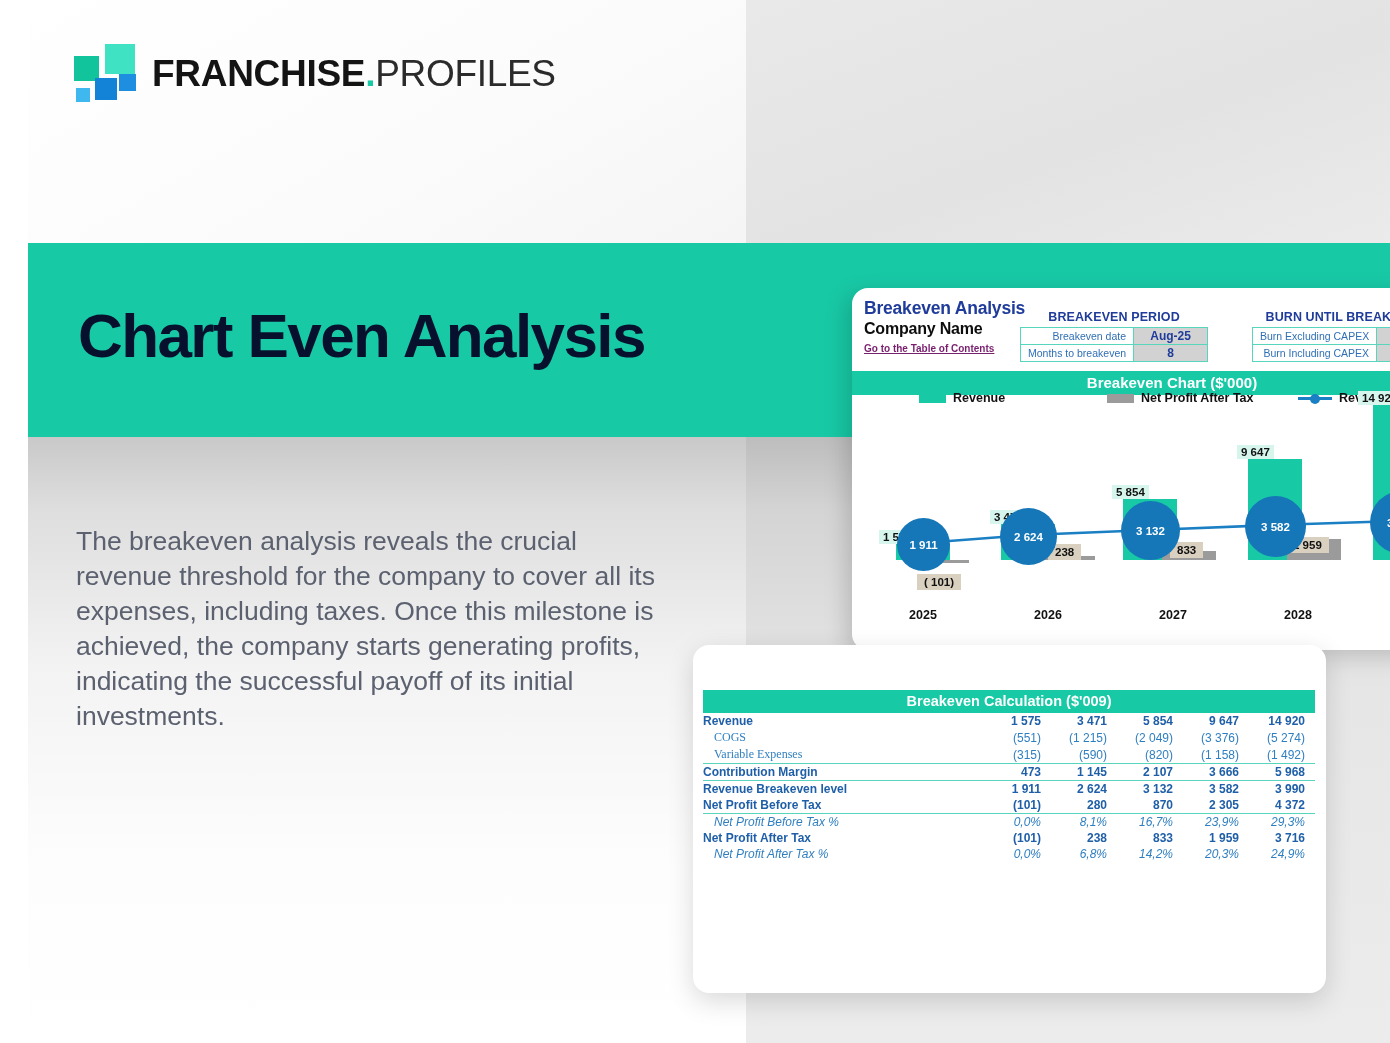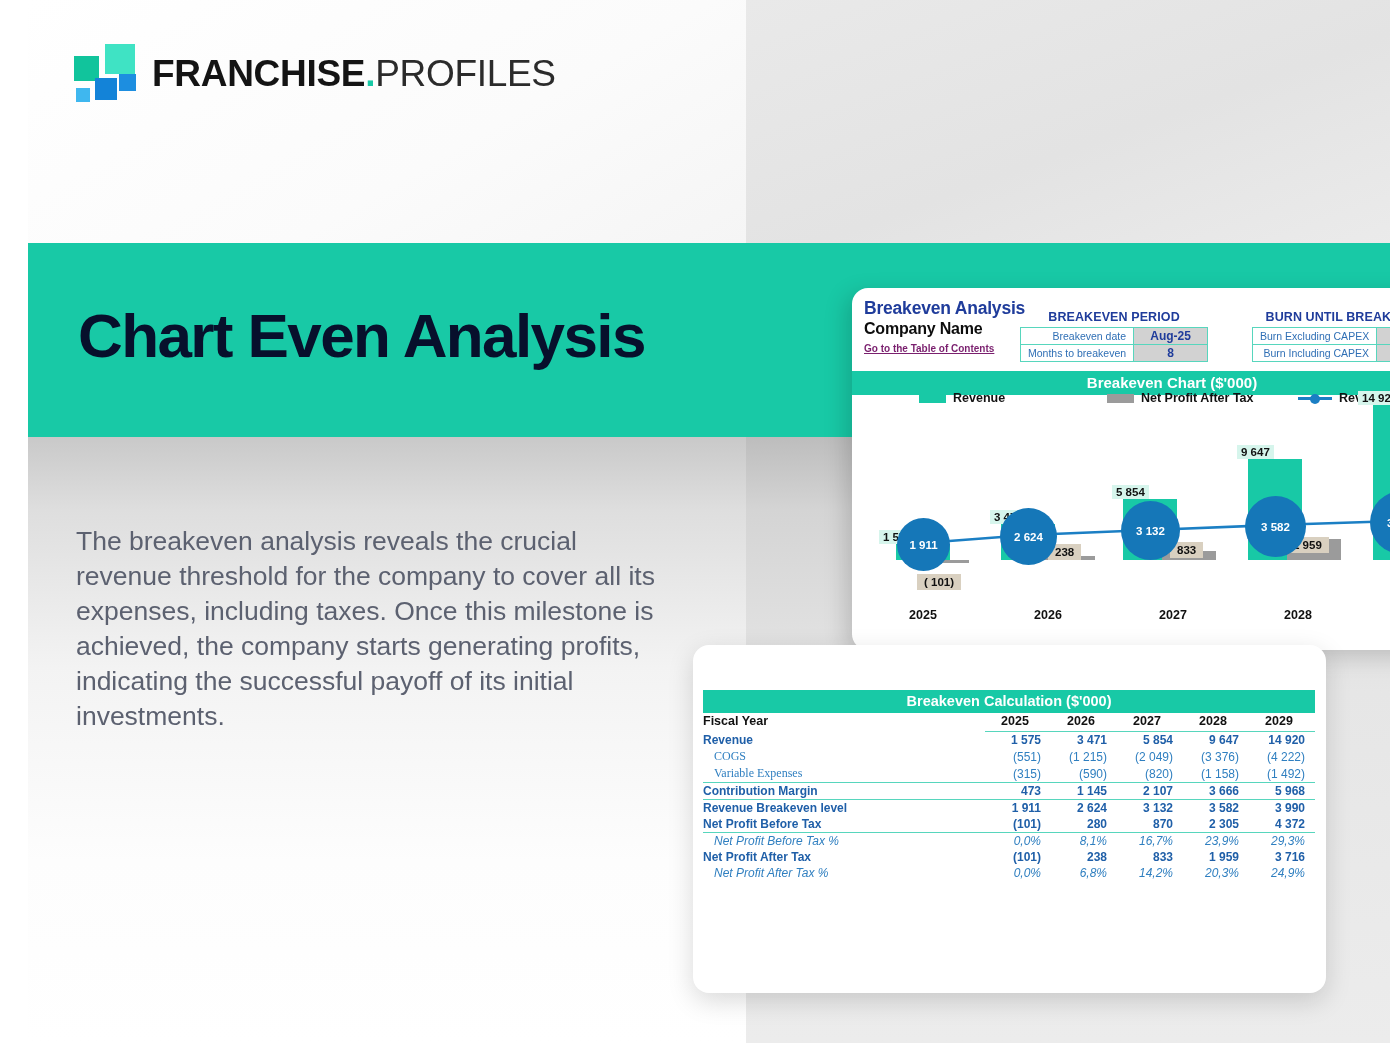--- a/index.html
+++ b/index.html
@@ -310,46 +310,38 @@
 
       <div class="xlab" style="left:26px;">2025</div>
       <div class="xlab" style="left:151px;">2026</div>
       <div class="xlab" style="left:276px;">2027</div>
       <div class="xlab" style="left:401px;">2028</div>
       <div class="xlab" style="left:526px;">2029</div>
     </div>
   </div>
 
   <div class="calc-card">
-    <div class="calc-head">Breakeven Calculation ($'000)</div>
+    <div class="calc-head">Breakeven Calculation ($'009)</div>
     <table class="calc-table" id="calc-table">
       <tbody id="calc-body">
-          <tr class="hdr hdrule">
-            <td class="name">Fiscal Year</td>
-            <td class="num">2025</td>
-            <td class="num">2026</td>
-            <td class="num">2027</td>
-            <td class="num">2028</td>
-            <td class="num">2029</td>
-          </tr>
           <tr class="bold">
             <td class="name">Revenue</td>
             <td class="num">1 575</td>
             <td class="num">3 471</td>
             <td class="num">5 854</td>
             <td class="num">9 647</td>
             <td class="num">14 920</td>
           </tr>
           <tr class="sub">
             <td class="name">COGS</td>
             <td class="num">(551)</td>
             <td class="num">(1 215)</td>
             <td class="num">(2 049)</td>
             <td class="num">(3 376)</td>
-            <td class="num">(4 222)</td>
+            <td class="num">(5 274)</td>
           </tr>
           <tr class="sub">
             <td class="name">Variable Expenses</td>
             <td class="num">(315)</td>
             <td class="num">(590)</td>
             <td class="num">(820)</td>
             <td class="num">(1 158)</td>
             <td class="num">(1 492)</td>
           </tr>
           <tr class="bold rule">

